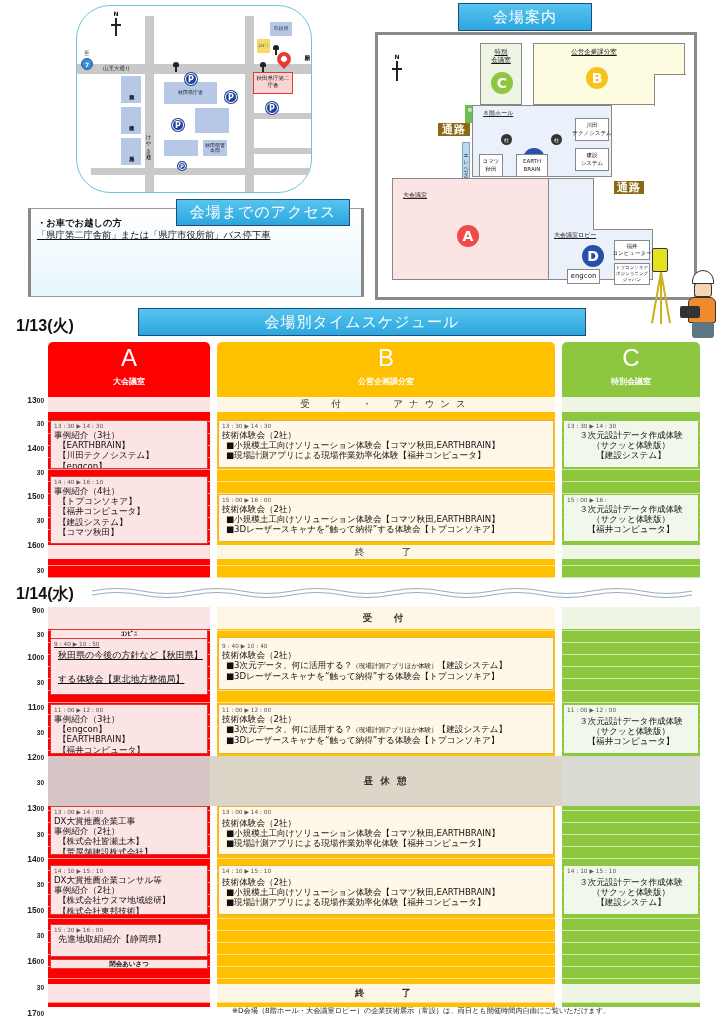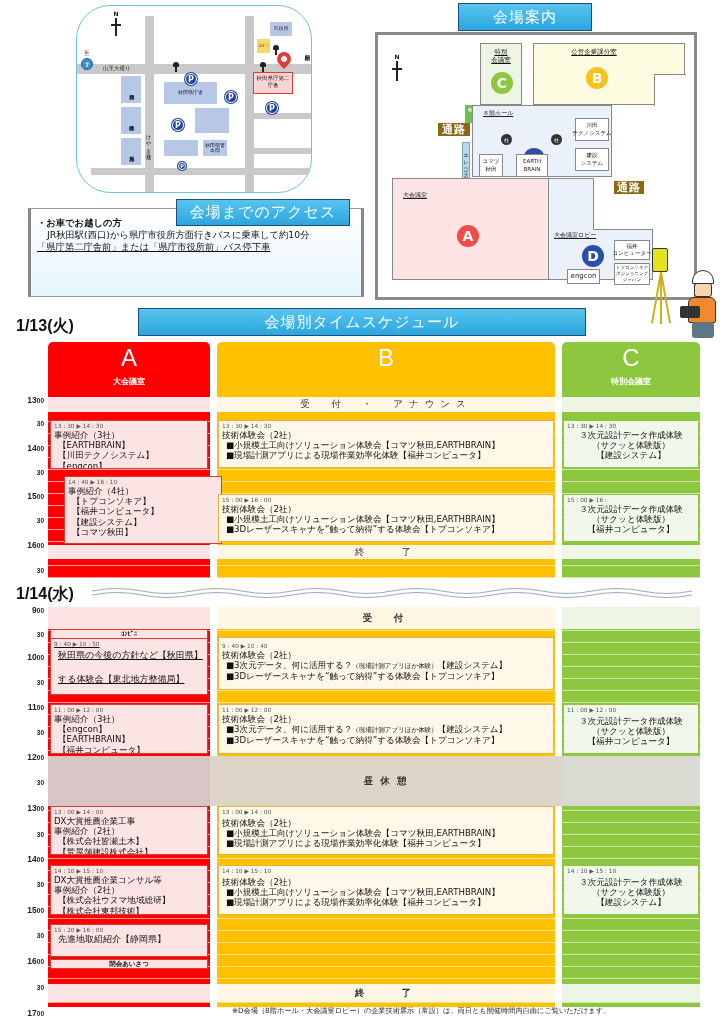--- a/index.html
+++ b/index.html
@@ -119,21 +119,20 @@
   <div class="pk sm" style="left:101px;top:156px;">
       <span>P</span>
     </div>
 
   <div class="dest"><span>秋田県庁第二庁舎</span></div>
   <div class="pin"></div>
 </div>
 
 <div class="abs access-box">
   <div class="lbl">・お車でお越しの方</div>
-  <div class="ind">JR秋田駅(西口)から県庁市役所方面行きバスに乗車して約10分</div>
   <div class="ind2">「県庁第二庁舎前」または「県庁市役所前」バス停下車</div>
 </div>
 <div class="abs title-tab" style="left:176px;top:199px;width:174px;height:27px;">会場までのアクセス</div>
 
 <div class="abs title-tab" style="left:458px;top:3px;width:134px;height:28px;">会場案内</div>
 <div class="abs floor">
   <div style="position:absolute;left:14px;top:18px;width:10px;height:28px;">
     <div style="font-size:6px;font-weight:bold;text-align:center;">N</div>
     <div style="position:absolute;left:4px;top:8px;width:1.5px;height:20px;background:#222;"></div>
     <div style="position:absolute;left:0;top:15px;width:10px;height:1.5px;background:#222;"></div>
@@ -201,20 +200,21 @@
 
 <div class="abs day-label" style="left:16px;top:316px;">1/13(火)</div>
 <div class="abs title-tab" style="left:138px;top:308px;width:448px;height:28px;">会場別タイムスケジュール</div>
 
 <div class="abs col-head" style="left:48px;top:342px;width:162px;height:56px;background:#ff0000;">
   <div class="big">A</div>
   <div class="sub">大会議室</div>
 </div>
 <div class="abs col-head" style="left:217px;top:342px;width:338px;height:56px;background:#ffc000;">
   <div class="big">B</div>
+  <div class="sub">公営企画課分室</div>
 </div>
 <div class="abs col-head" style="left:562px;top:342px;width:138px;height:56px;background:#8dc63f;">
   <div class="big">C</div>
   <div class="sub">特別会議室</div>
 </div>
 
 <div class="band stripe-a" style="left:48px;top:398px;width:162px;height:180px;"></div>
 <div class="band stripe-b" style="left:217px;top:398px;width:338px;height:180px;"></div>
 <div class="band stripe-c" style="left:562px;top:398px;width:138px;height:180px;"></div>
 
@@ -232,21 +232,21 @@
 <div class="band pale-c" style="left:562px;top:397px;width:138px;height:15px;"></div>
 <div class="center-text" style="left:217px;top:397px;width:338px;height:15px;">受　付　・　アナウンス</div>
 
 <div class="evt a" style="left:50px;top:420px;width:158px;height:49px;">
   <div class="t">13：30 ▶ 14：30</div>
   <div class="ti">事例紹介（3社）</div>
   <div class="it">【EARTHBRAIN】</div>
   <div class="it">【川田テクノシステム】</div>
   <div class="it">【engcon】</div>
 </div>
-<div class="evt a" style="left:64px;top:476px;width:158px;height:68px;">
+<div class="evt a" style="left:50px;top:476px;width:158px;height:68px;">
   <div class="t">14：40 ▶ 16：10</div>
   <div class="ti">事例紹介（4社）</div>
   <div class="it">【トプコンソキア】</div>
   <div class="it">【福井コンピュータ】</div>
   <div class="it">【建設システム】</div>
   <div class="it">【コマツ秋田】</div>
 </div>
 
 <div class="evt b" style="left:218px;top:420px;width:336px;height:48px;">
   <div class="t">13：30 ▶ 14：30</div>

